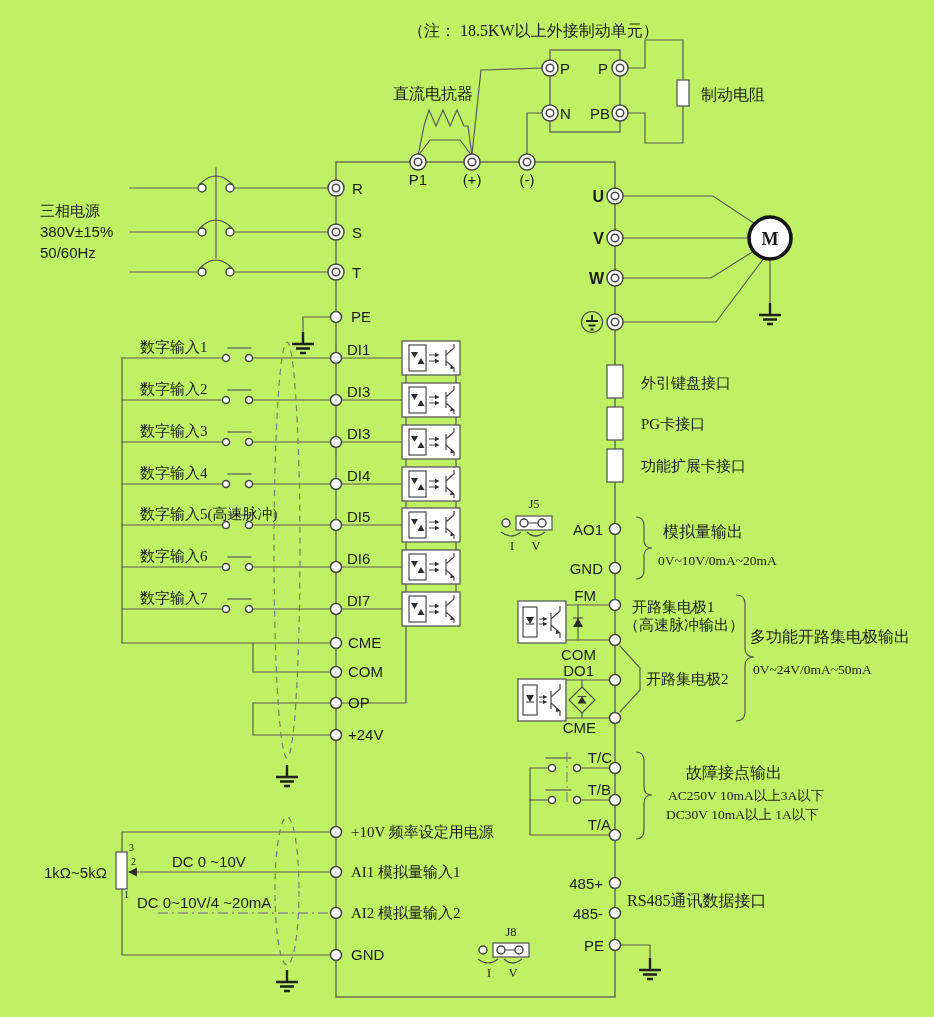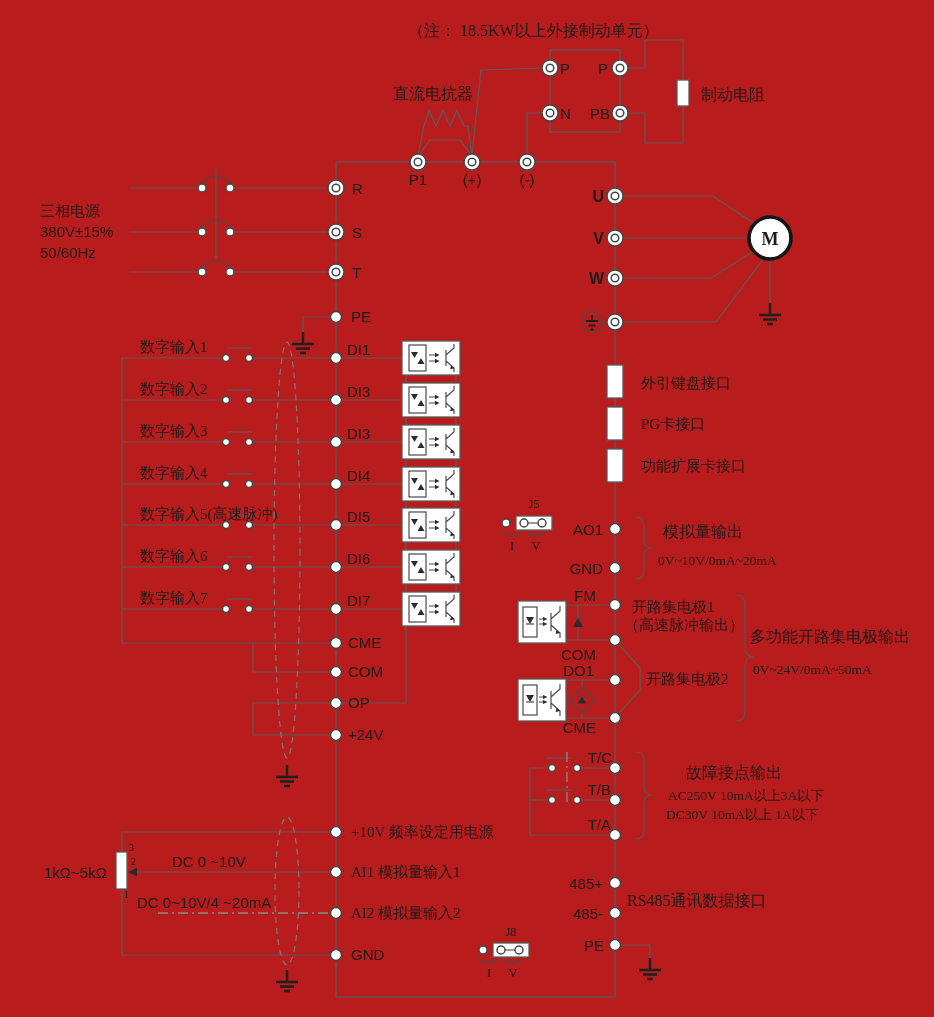--- a/index.html
+++ b/index.html
@@ -1,16 +1,16 @@
 <!DOCTYPE html>
 <html><head>
 <meta charset="utf-8">
 <style>
   html,body{margin:0;padding:0;background:#fff;}
-  .page{width:934px;height:1017px;background:#b91c1c;position:relative;overflow:hidden;}
+  .page{width:934px;height:1017px;background:#bef264;position:relative;overflow:hidden;}
   svg{display:block;}
   .w{stroke:#5a5a5a;stroke-width:1.2;fill:none;stroke-linecap:square;}
   .wd{stroke:#7a7a7a;stroke-width:1.2;fill:none;stroke-dasharray:6 5;}
   .wdd{stroke:#8a8a8a;stroke-width:1.3;fill:none;stroke-dasharray:10 4 2 4;}
   .box{stroke:#5a5a5a;stroke-width:1.3;fill:none;}
   .boxf{stroke:#5a5a5a;stroke-width:1.3;fill:#fff;}
   .termc{fill:#fff;stroke:#474747;stroke-width:1.5;}
   .sym{stroke:#4a4a4a;stroke-width:1.2;fill:none;}
   .blk{fill:#2c2c2c;stroke:none;}
   .earth{stroke:#1f1f1f;stroke-width:2.4;fill:none;stroke-linecap:butt;}

